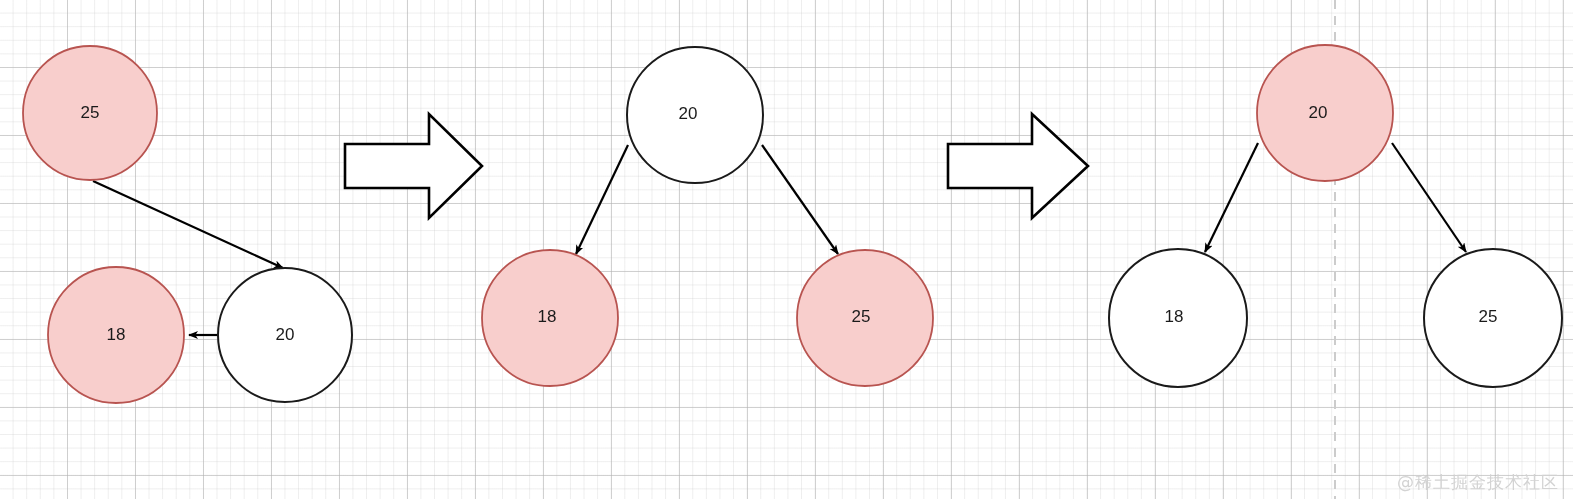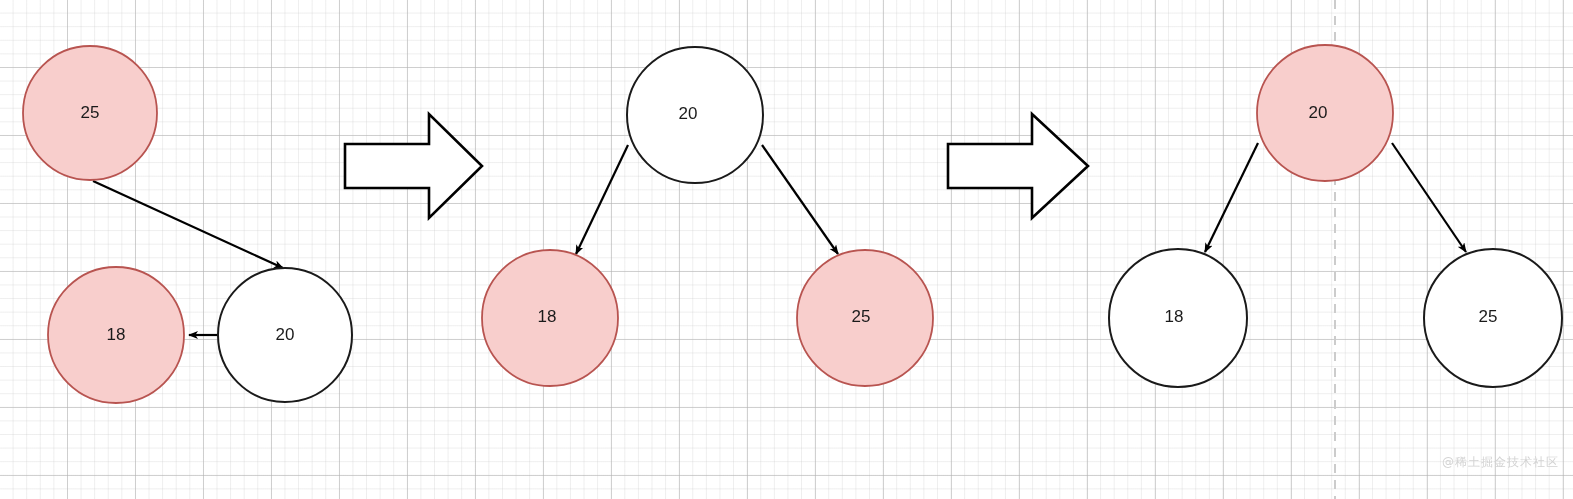--- a/index.html
+++ b/index.html
@@ -38,23 +38,23 @@
     font-family: "Liberation Sans", sans-serif;
     font-size: 17px;
     fill: #1a1a1a;
     text-anchor: middle;
     dominant-baseline: middle;
     user-select: none;
   }
   .watermark {
     position: absolute;
     right: 14px;
-    bottom: 28px;
+    bottom: 5px;
     font-family: "DejaVu Sans", sans-serif;
-    font-size: 12px;
+    font-size: 17px;
     color: #d3d3d3;
     letter-spacing: 1px;
     white-space: nowrap;
     user-select: none;
   }
 </style>
 </head>
 <body>
 
 <div id="canvas">

